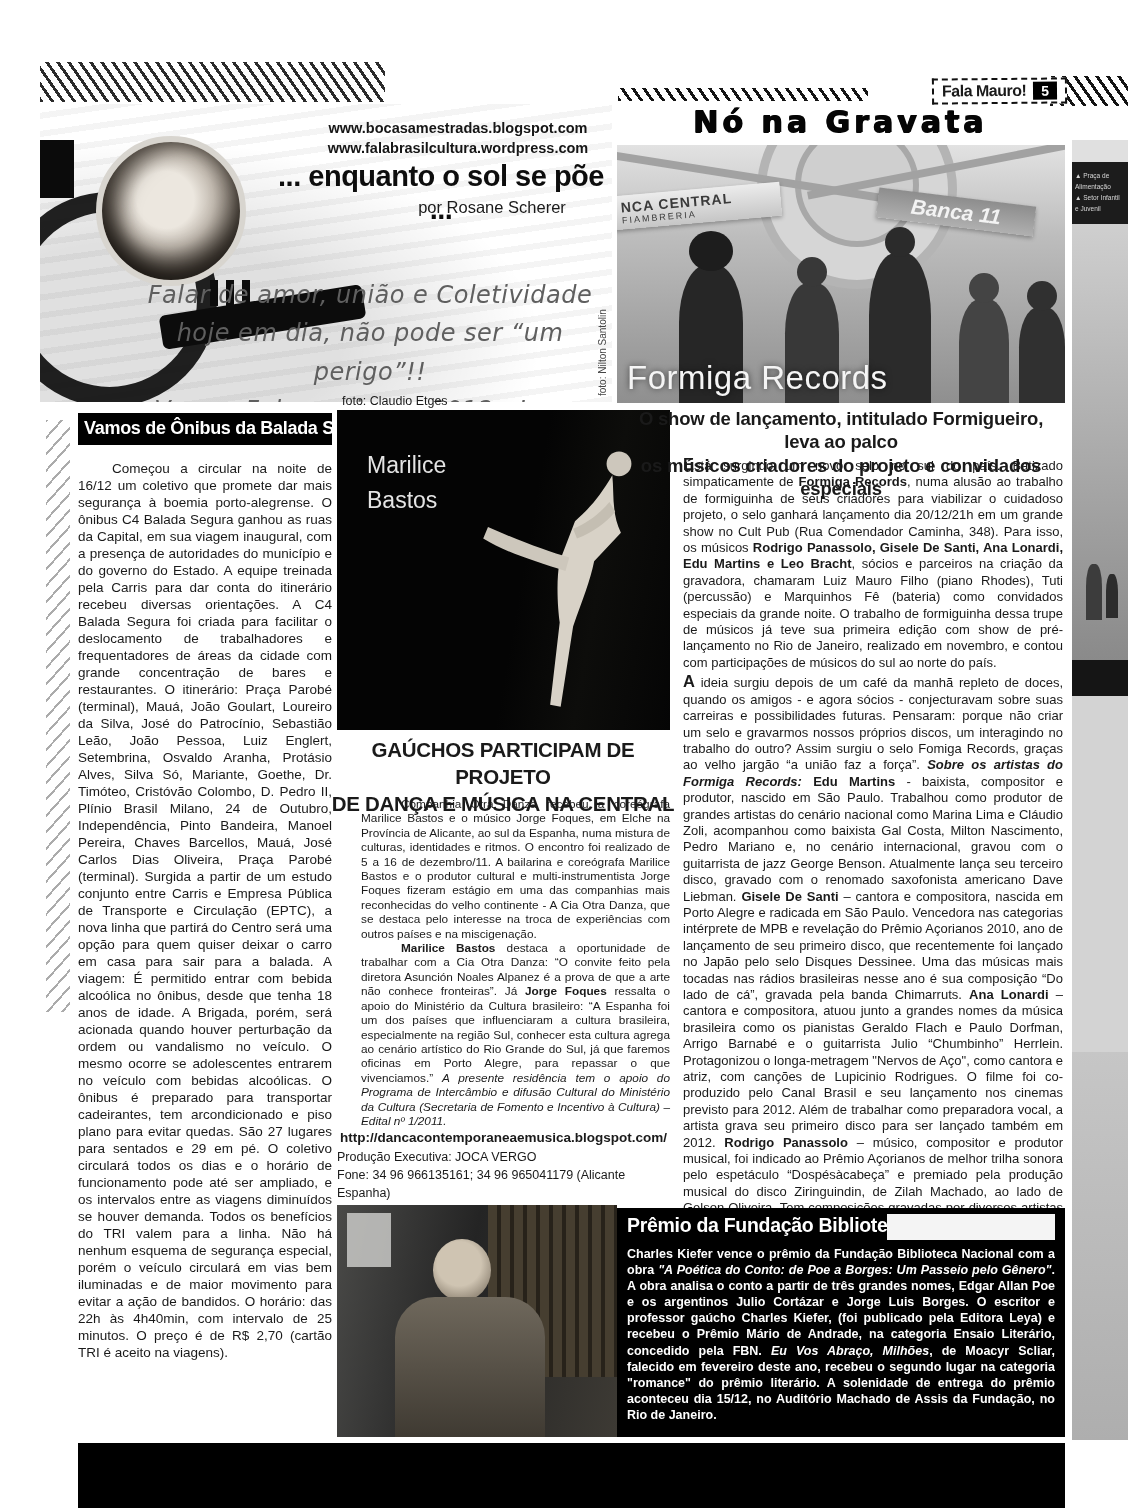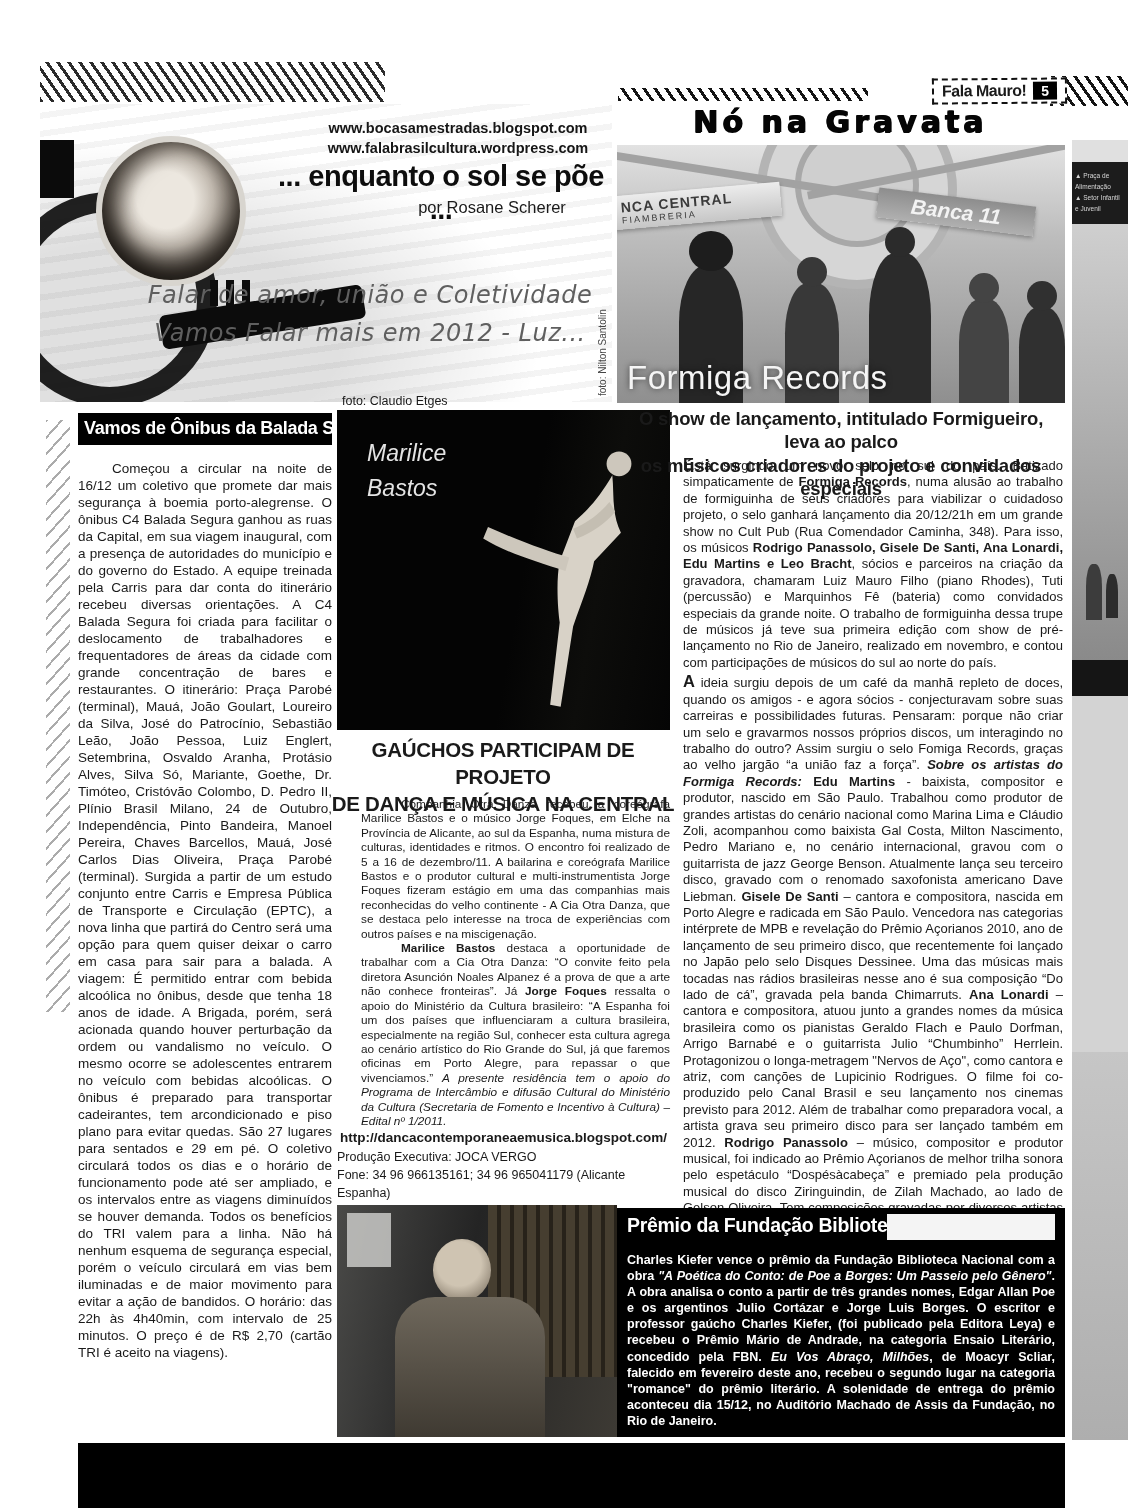--- a/index.html
+++ b/index.html
@@ -49,21 +49,21 @@
   .bus { position:absolute; left:78px; top:413px; width:254px; }
   .bus-title { background:#000; color:#fff; font-weight:bold; font-size:18px; padding:5px 6px 6px;
                letter-spacing:-.3px; white-space:nowrap; }
   .bus-body { margin-top:15px; font-size:13.5px; line-height:17px; text-align:justify;
               text-indent:34px; height:962px; overflow:hidden; }
 
   
   .credit-etges { position:absolute; left:342px; top:394px; font-size:12.5px; }
   .marilice-photo { position:absolute; left:337px; top:410px; width:333px; height:320px;
                     background:linear-gradient(100deg,#040404 55%, #0d0d0b 75%, #050505); overflow:hidden; }
-  .marilice-name { position:absolute; left:30px; top:26px; color:#e4e4e4; font-size:23px; line-height:1.5;font-style:italic; }
+  .marilice-name { position:absolute; left:30px; top:38px; color:#e4e4e4; font-size:23px; line-height:1.5; }
   .dancer { position:absolute; right:-6px; top:6px; height:306px; }
   .dance-head { position:absolute; left:330px; top:736px; width:346px; text-align:center;
                 font-weight:bold; font-size:20.5px; line-height:1.32; letter-spacing:-.3px; }
   .dance-body { position:absolute; left:337px; top:797px; width:333px; font-size:11.8px;
                 line-height:14.4px; text-align:justify; }
   .dance-body p.ind { text-indent:40px;margin-left:24px; }
   .dance-link { text-align:center; font-weight:bold; font-size:13.5px; margin-top:3px; }
   .dance-credits { text-align:left; font-size:12.5px; line-height:1.45; margin-top:2px; }
   .b { font-weight:bold; } .i { font-style:italic; } .bi { font-weight:bold; font-style:italic; }
 
@@ -123,21 +123,21 @@
                   line-height:16.4px; text-align:justify; }
   .formiga-body p + p { margin-top:2px; }
   .lead { font-weight:bold; font-size:16.5px; }
 
   
   .premio { position:absolute; left:617px; top:1208px; width:448px; height:229px; background:#000;
             color:#fff; padding:6px 10px; }
   .premio-head { position:relative; height:30px; }
   .premio-title { font-weight:bold; font-size:19.5px; letter-spacing:-.3px; }
   .premio-strip { position:absolute; right:0; top:0; width:168px; height:26px; background:#f4f4f4; }
-  .premio-body { margin-top:8px; font-weight:bold; font-size:12.5px; line-height:16.1px;
+  .premio-body { margin-top:2px; font-weight:bold; font-size:12.5px; line-height:16.1px;
                  text-align:justify; overflow:hidden; height:184px; }
 
   
   .strip { position:absolute; left:1072px; top:140px; width:56px; height:1300px; overflow:hidden; }
   .st1 { height:22px; background:#e0e0e0; }
   .st-sign { height:62px; background:#1c1c1c; color:#d8d8d8; font-size:6.5px; line-height:1.7;
              padding:8px 3px 0; }
   .st2 { height:436px; background:linear-gradient(#cfcfcf, #8a8a8a);
          position:relative; }
   .st2 .sfig { position:absolute; bottom:40px; left:14px; width:16px; height:56px; background:#3c3c3c;
@@ -171,20 +171,21 @@
     <div class="horn-key" style="left:202px;"></div>
     <div class="portrait"></div>
     <div class="urls">
       <div>www.bocasamestradas.blogspot.com</div>
       <div>www.falabrasilcultura.wordpress.com</div>
     </div>
     <div class="col-title">... enquanto o sol se põe ...</div>
     <div class="byline">por Rosane Scherer</div>
     <div class="handnote">
       <div>Falar de amor, união e Coletividade</div>
+      <div>hoje em dia, não pode ser “um perigo”!!</div>
       <div>Vamos Falar mais em 2012 - Luz...</div>
     </div>
   </div>
 
   <div class="squiggle"></div>
 
   <div class="bus">
     <div class="bus-title">Vamos de Ônibus da Balada Segura</div>
     <p class="bus-body">Começou a circular na noite de 16/12  um coletivo que promete dar mais segurança à boemia porto-alegrense. O ônibus C4 Balada Segura ganhou as ruas da Capital, em sua viagem inaugural, com a presença de autoridades do município e do governo do Estado. A equipe treinada pela Carris para dar conta do itinerário recebeu diversas orientações. A C4 Balada Segura foi criada para facilitar o deslocamento de trabalhadores e frequentadores de áreas da cidade com grande concentração de bares e restaurantes. O itinerário: Praça Parobé (terminal), Mauá, João Goulart, Loureiro da Silva, José do Patrocínio, Sebastião Leão, João Pessoa, Luiz Englert, Setembrina, Osvaldo Aranha, Protásio Alves, Silva Só, Mariante, Goethe, Dr. Timóteo, Cristóvão Colombo, D. Pedro II, Plínio Brasil Milano, 24 de Outubro, Independência, Pinto Bandeira, Manoel Pereira, Chaves Barcellos, Mauá, José Carlos Dias Oliveira, Praça Parobé (terminal). Surgida a partir de um estudo conjunto entre Carris e Empresa Pública de Transporte e Circulação (EPTC), a nova linha que partirá do Centro será uma opção para quem quiser deixar o carro em casa para sair para a balada. A viagem: É permitido entrar com bebida alcoólica no ônibus, desde que tenha 18 anos de idade. A Brigada, porém, será acionada quando houver perturbação da ordem ou vandalismo no veículo. O mesmo ocorre se adolescentes entrarem no veículo com bebidas alcoólicas. O ônibus é preparado para transportar cadeirantes, tem arcondicionado e piso plano para evitar quedas. São 27 lugares para sentados e 29 em pé. O coletivo circulará todos os dias e o horário de funcionamento pode até ser ampliado, e os intervalos entre as viagens diminuídos se houver demanda. Todos os benefícios do TRI valem para a linha. Não há nenhum esquema de segurança especial, porém o veículo circulará em vias bem iluminadas e de maior movimento para evitar a ação de bandidos. O horário: das 22h às 4h40min, com intervalo de 25 minutos. O preço é de R$ 2,70 (cartão TRI é aceito na viagens).</p>
   </div>

